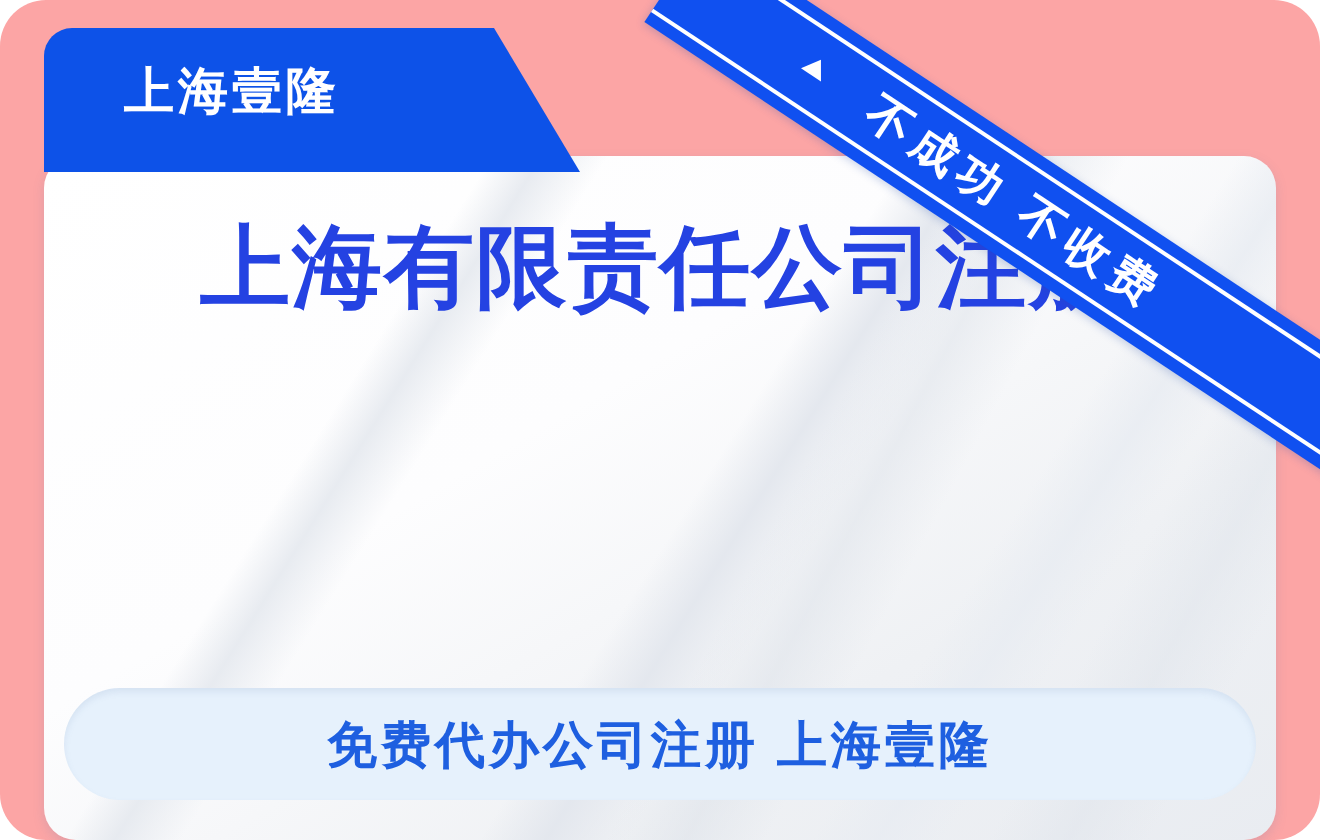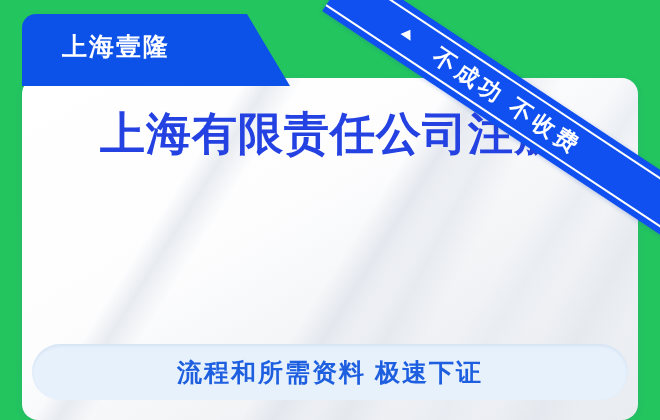--- a/index.html
+++ b/index.html
@@ -10,22 +10,23 @@
     width: 660px;
     height: 420px;
     overflow: hidden;
     font-family: "Liberation Sans", "DejaVu Sans", sans-serif;
   }
 
   #poster {
     position: relative;
     width: 660px;
     height: 420px;
-    background: #22c55e;
+    background: #fca5a5;
     overflow: hidden;
+    border-radius: 23px;
   }
 
   
   .brand-tab {
     position: absolute;
     left: 22px;
     top: 14px;
     width: 268px;
     height: 72px;
     background: #0d52e8;
@@ -184,21 +185,21 @@
 
   <div class="brand-tab">
     <span class="brand-tab-label">上海壹隆</span>
   </div>
 
   <div class="headline">
     <span class="headline-line">上海有限责任公司注册</span>
   </div>
 
   <div class="footer-pill">
-    <span class="footer-pill-label">流程和所需资料 极速下证</span>
+    <span class="footer-pill-label">免费代办公司注册 上海壹隆</span>
   </div>
 
   <div class="ribbon">
     <div class="ribbon-rule top"></div>
     <div class="ribbon-rule bottom"></div>
     <div class="ribbon-marker"></div>
     <span class="ribbon-label">不成功  不收费</span>
   </div>
 
 </div>

